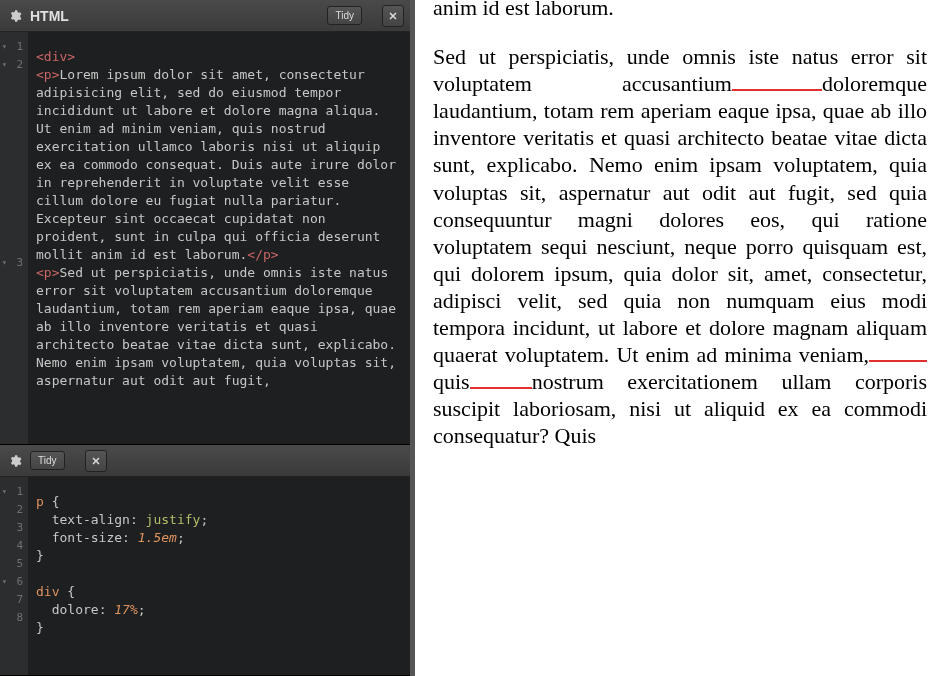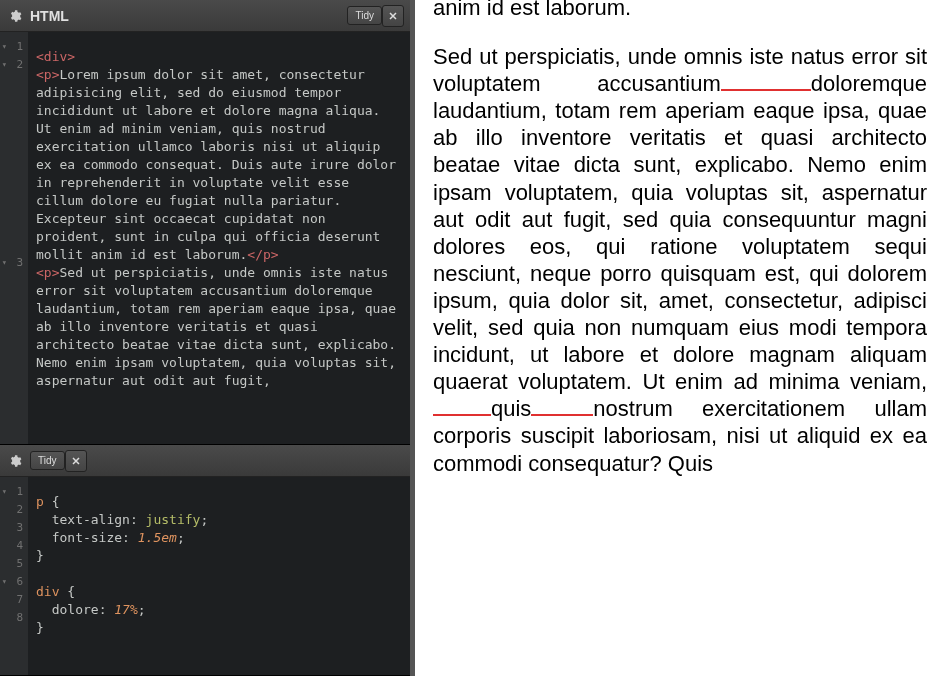--- a/index.html
+++ b/index.html
@@ -5,33 +5,33 @@
 * { box-sizing: border-box; margin: 0; padding: 0; }
 body { width: 947px; height: 676px; overflow: hidden; font-family: Arial, sans-serif; background: #1d1f21; display: flex; }
 .editors { width: 410px; height: 676px; display: flex; flex-direction: column; background: #0c4a6e; }
 .panel { display: flex; flex-direction: column; border-bottom: 1px solid #000; }
 .panel-html { flex: 0 0 445px; }
 .panel-css { flex: 1; }
 .panel-header { height: 32px; background: linear-gradient(to bottom, #4a4a4a, #3a3a3a); display: flex; align-items: center; padding: 0 6px; border-bottom: 1px solid #222; }
 .gear { width: 18px; height: 18px; display: flex; align-items: center; justify-content: center; cursor: pointer; color: #ccc; margin-right: 6px; }
 .gear svg { width: 14px; height: 14px; fill: #ccc; }
 .panel-title { color: #e0e0e0; font-weight: bold; font-size: 14px; flex: 1; }
-.btn-tidy { background: linear-gradient(to bottom, #555, #444); color: #ddd; border: 1px solid #222; border-radius: 3px; font-size: 10px; padding: 3px 7px; cursor: pointer; margin-right: 0; }
+.btn-tidy { background: linear-gradient(to bottom, #555, #444); color: #ddd; border: 1px solid #222; border-radius: 3px; font-size: 10px; padding: 3px 7px; cursor: pointer; margin-right: 20px; }
 .btn-close { width: 22px; height: 22px; background: linear-gradient(to bottom, #555, #444); border: 1px solid #222; border-radius: 3px; display: flex; align-items: center; justify-content: center; cursor: pointer; }
 .btn-close svg { width: 12px; height: 12px; fill: #ddd; }
 .code-area { flex: 1; overflow: hidden; display: flex; background: #1d1f21; font-family: "Consolas", "Monaco", monospace; font-size: 13px; line-height: 18px; }
 .gutter { width: 28px; background: #2b2d2f; color: #707070; text-align: right; padding: 6px 5px 6px 0; user-select: none; font-size: 11px; }
 .gutter div { height: 18px; position: relative; }
 .gutter .fold::before { content: "▸"; position: absolute; left: 2px; color: #707070; font-size: 9px; transform: rotate(90deg); }
 .code-content { flex: 1; padding: 16px 8px; color: #c5c8c6; overflow: hidden; white-space: pre-wrap; word-break: break-word; }
 .tag { color: #cc6666; }
 .sel { color: #de935f; }
 .val { color: #b5bd68; }
 .num { color: #de935f; font-style: italic; }
-.preview { flex: 1; height: 676px; background: #fff; border-left: 5px solid #555; overflow: hidden; padding: 0 20px 0 18px; font-family: Liberation Sans, sans-serif; }
+.preview { flex: 1; height: 676px; background: #fff; border-left: 5px solid #555; overflow: hidden; padding: 0 20px 0 18px; font-family: Liberation Serif, serif; }
 .preview-inner { width: 100%; }
 .preview p { text-align: justify; font-size: 22px; line-height: 27.1px; margin-bottom: 22px; color: #000; }
 .preview p.first { margin-top: -6px; }
 .underline-red { border-bottom: 2px solid #e03030; display: inline-block; height: 0.9em; }
 .sp1 { width: 90px; }
 .sp2 { width: 58px; }
 .sp3 { width: 62px; }
 </style>
 </head>
 <body>

